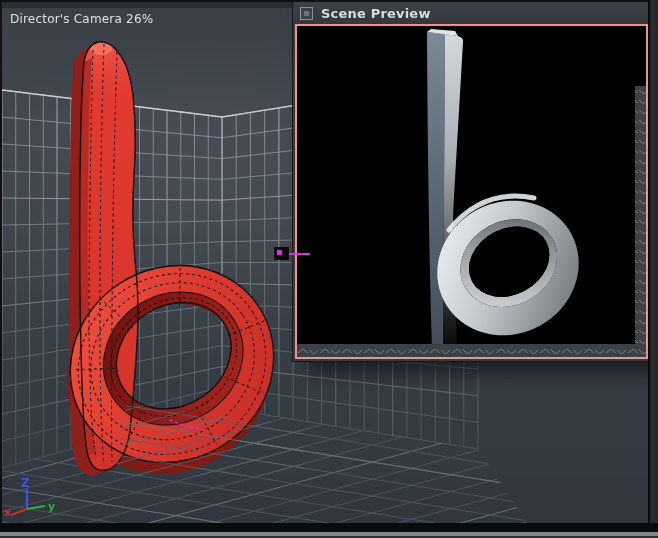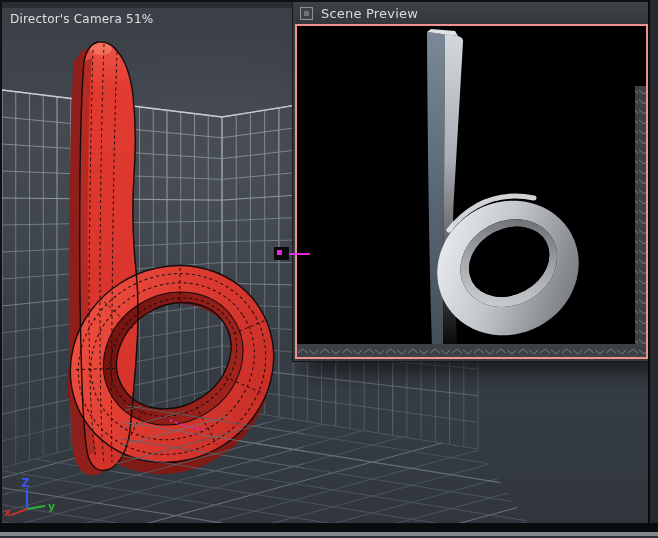--- a/index.html
+++ b/index.html
@@ -40,21 +40,21 @@
     background:linear-gradient(180deg,#3e4247 0%,#34373b 100%);
     display:flex;align-items:center;
   }
   .preview-thumb{
     width:13px;height:13px;margin-left:7px;box-sizing:border-box;
     background:#3f4347;border:1px solid #8d9296;
     display:flex;align-items:center;justify-content:center;
   }
   .preview-thumb .inner{width:5px;height:5px;background:#6d7control;background:#6d7276;}
   .preview-title{
-    margin-left:8px;color:#d8dcdf;font-size:13px;font-weight:normal;letter-spacing:0.2px;
+    margin-left:8px;color:#d8dcdf;font-size:13px;font-weight:bold;letter-spacing:0.2px;
   }
   .preview-content{
     position:absolute;left:2px;right:2px;top:22px;bottom:2px;
     border:2px solid #ed928e;background:#000;
   }
   .preview-content svg{display:block;}
 
   
   .cursor-box{position:absolute;left:274px;top:247px;width:15px;height:13px;background:#0a0a0c;z-index:50;}
   .cursor-dot{position:absolute;left:277px;top:250px;width:5px;height:5px;background:#e22ae2;z-index:51;}
@@ -322,21 +322,21 @@
   <g id="axis-gizmo">
     <line x1="27" y1="509" x2="27" y2="489" stroke="#3a55e8" stroke-width="2.2"></line>
     <line x1="27" y1="509" x2="11" y2="515" stroke="#c03030" stroke-width="2"></line>
     <line x1="27" y1="509" x2="45" y2="506" stroke="#2fae3a" stroke-width="2"></line>
     <text x="21" y="487" font-size="12" font-weight="bold" fill="#3a55e8">Z</text>
     <text x="4" y="516" font-size="11" font-weight="bold" fill="#c03030">x</text>
     <text x="48" y="510" font-size="11" font-weight="bold" fill="#2fae3a">y</text>
   </g>
 </svg>
 
-<div class="camera-label">Director's Camera 51%</div>
+<div class="camera-label">Director's Camera 26%</div>
 
 <div class="preview-window">
   <div class="preview-titlebar">
     <span class="preview-thumb">
         <span class="inner"></span>
       </span>
     <span class="preview-title">Scene Preview</span>
   </div>
   <div class="preview-content">
     <svg width="349" height="331">

